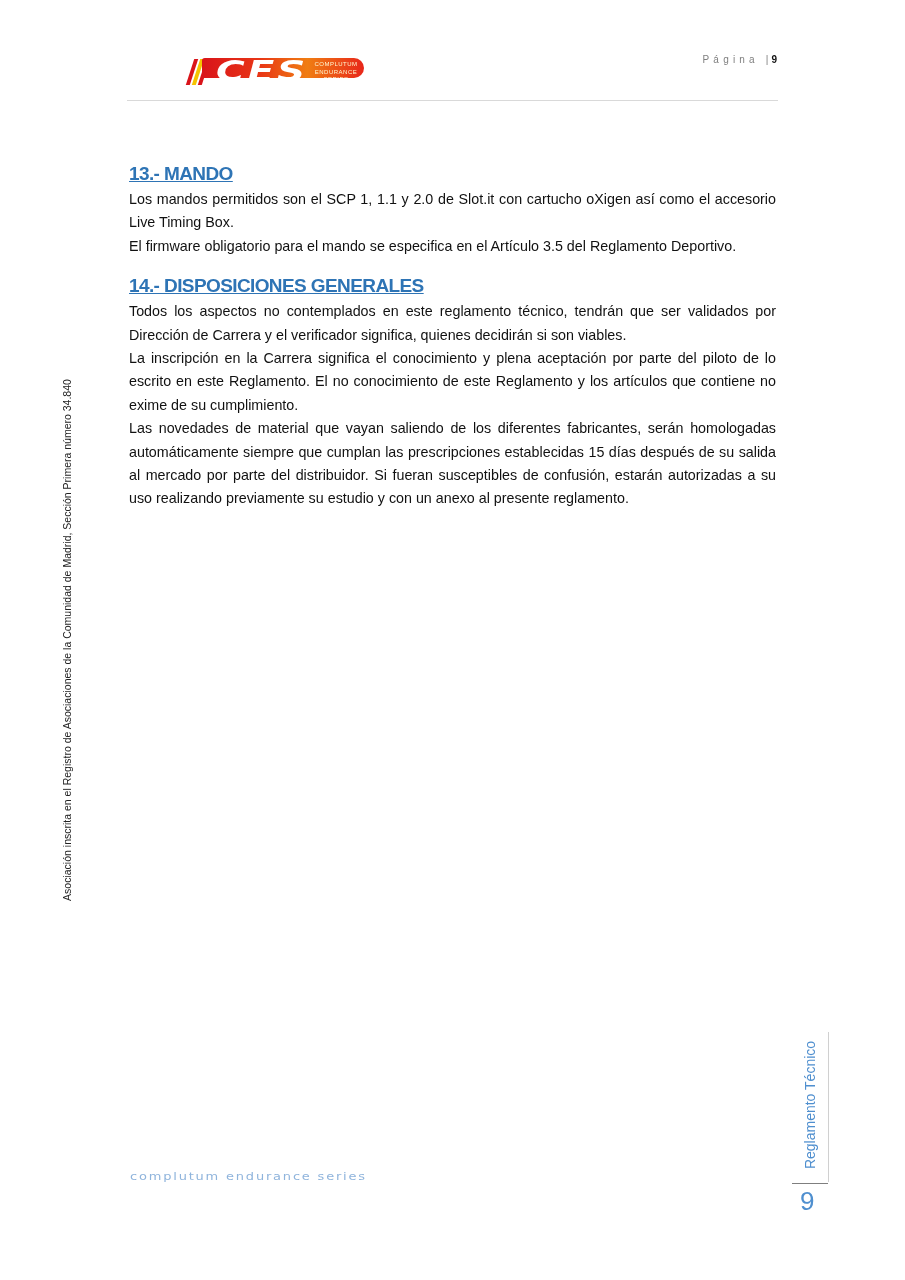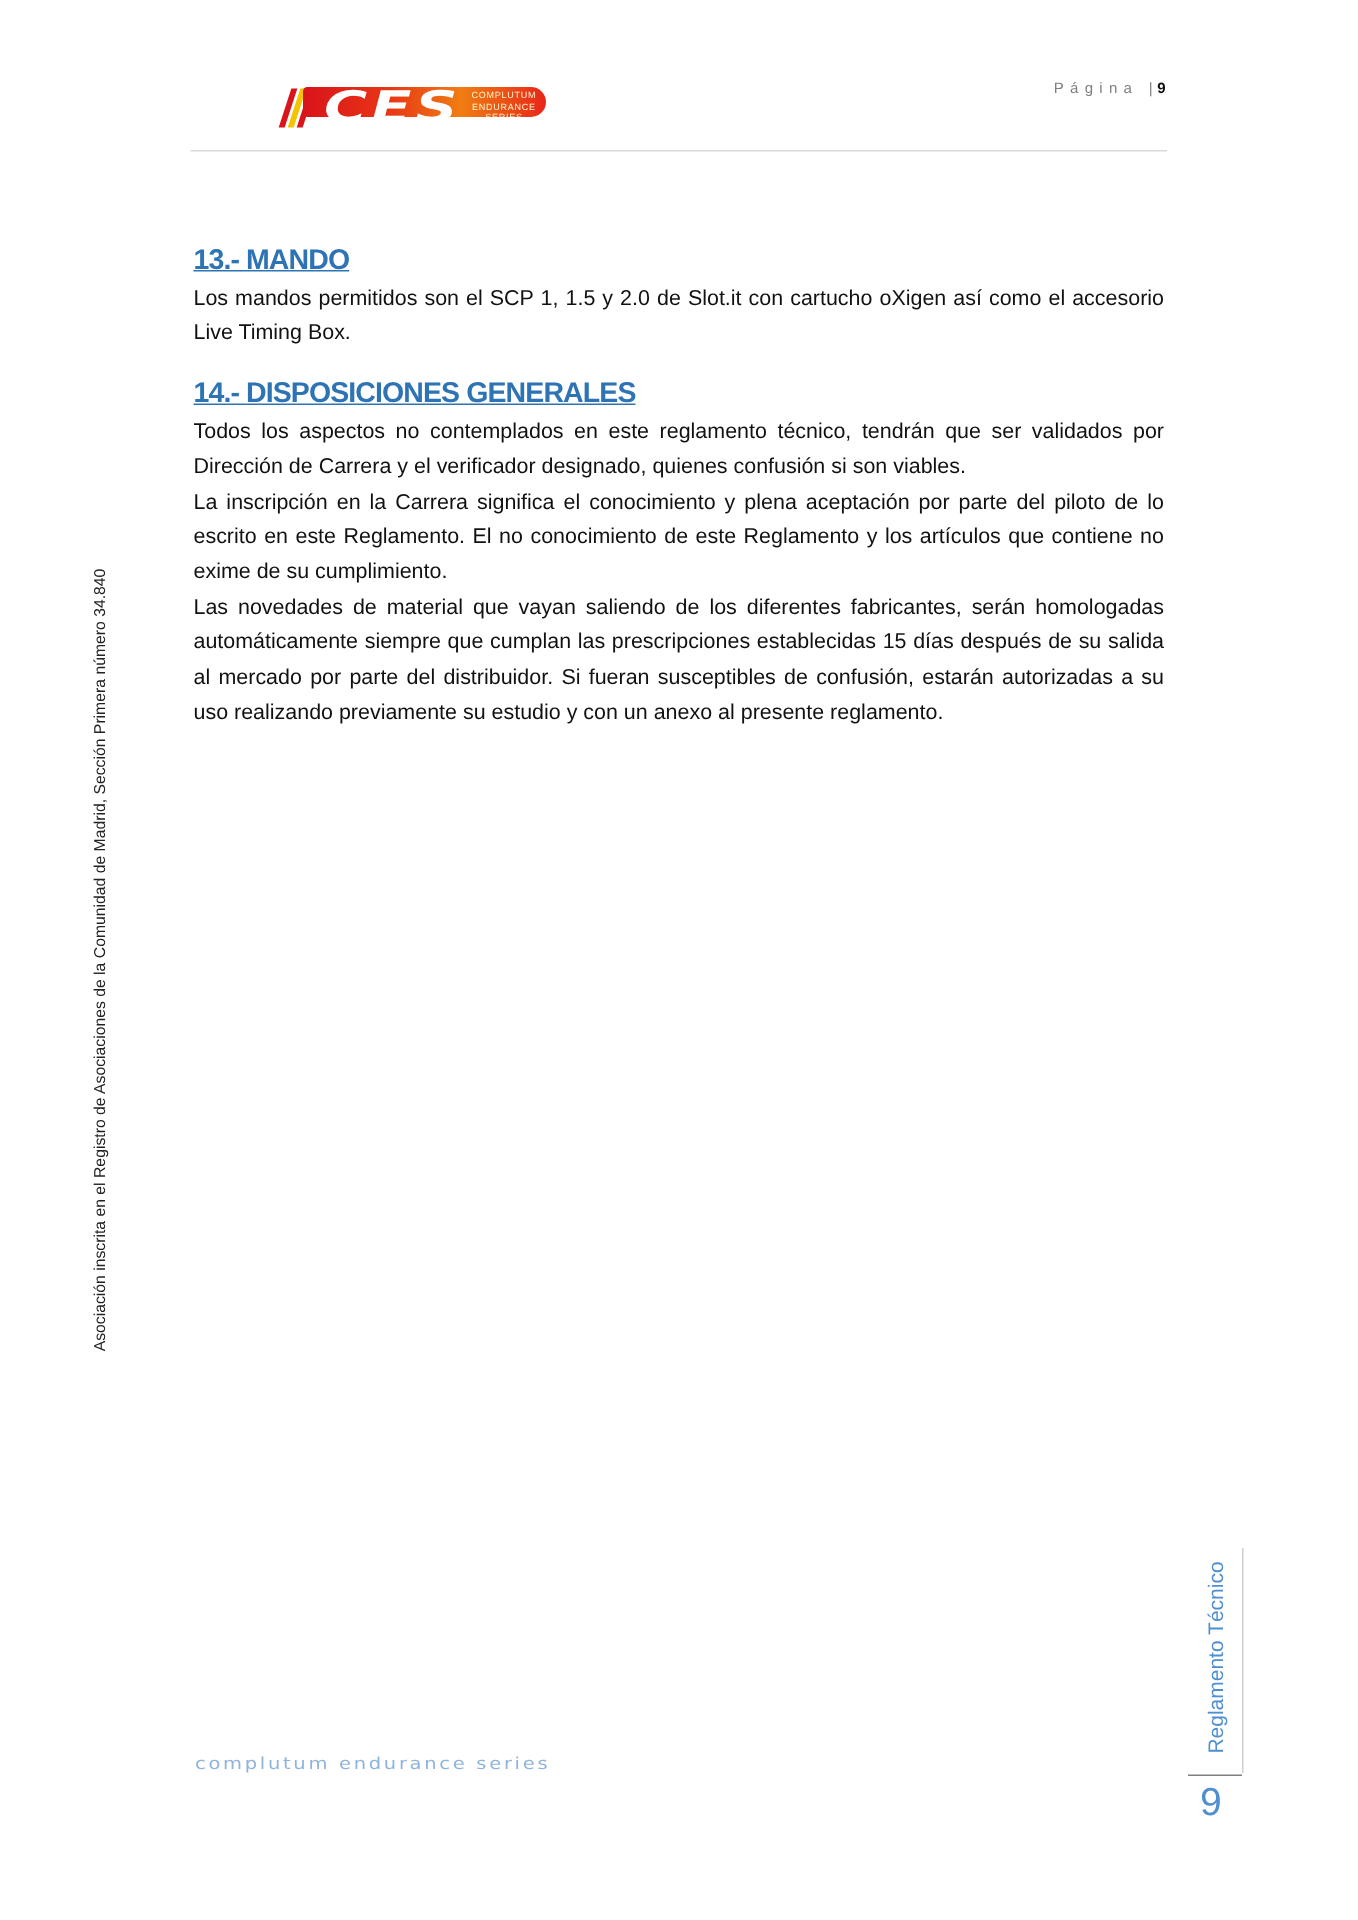--- a/index.html
+++ b/index.html
@@ -55,25 +55,26 @@
 <div class="page-label">
   <span>Página</span>
   <span class="sep">|</span><span class="num">9</span>
 </div>
 
 <div class="header-rule"></div>
 
 <div class="content">
   <div class="section">
     <h2 class="section-title">13.- MANDO</h2>
-    <p class="para">Los mandos permitidos son el SCP 1, 1.5 y 2.0 de Slot.it con cartucho oXigen así como el accesorio Live Timing Box.</p>
+    <p class="para">Los mandos permitidos son el SCP 1, 1.1 y 2.0 de Slot.it con cartucho oXigen así como el accesorio Live Timing Box.</p>
+    <p class="para">El firmware obligatorio para el mando se especifica en el Artículo 3.5 del Reglamento Deportivo.</p>
   </div>
   <div class="section">
     <h2 class="section-title">14.- DISPOSICIONES GENERALES</h2>
-    <p class="para">Todos los aspectos no contemplados en este reglamento técnico, tendrán que ser validados por Dirección de Carrera y el verificador designado, quienes confusión si son viables.</p>
+    <p class="para">Todos los aspectos no contemplados en este reglamento técnico, tendrán que ser validados por Dirección de Carrera y el verificador significa, quienes decidirán si son viables.</p>
     <p class="para">La inscripción en la Carrera significa el conocimiento y plena aceptación por parte del piloto de lo escrito en este Reglamento. El no conocimiento de este Reglamento y los artículos que contiene no exime de su cumplimiento.</p>
     <p class="para">Las novedades de material que vayan saliendo de los diferentes fabricantes, serán homologadas automáticamente siempre que cumplan las prescripciones establecidas 15 días después de su salida al mercado por parte del distribuidor. Si fueran susceptibles de confusión, estarán autorizadas a su uso realizando previamente su estudio y con un anexo al presente reglamento.</p>
   </div>
 </div>
 
 <div class="side-text">Asociación inscrita en el Registro de Asociaciones de la Comunidad de Madrid, Sección Primera número 34.840</div>
 
 <div class="footer-brand">COMPLUTUM ENDURANCE SERIES</div>
 <div class="footer-vline"></div>
 <div class="footer-side">Reglamento Técnico</div>

